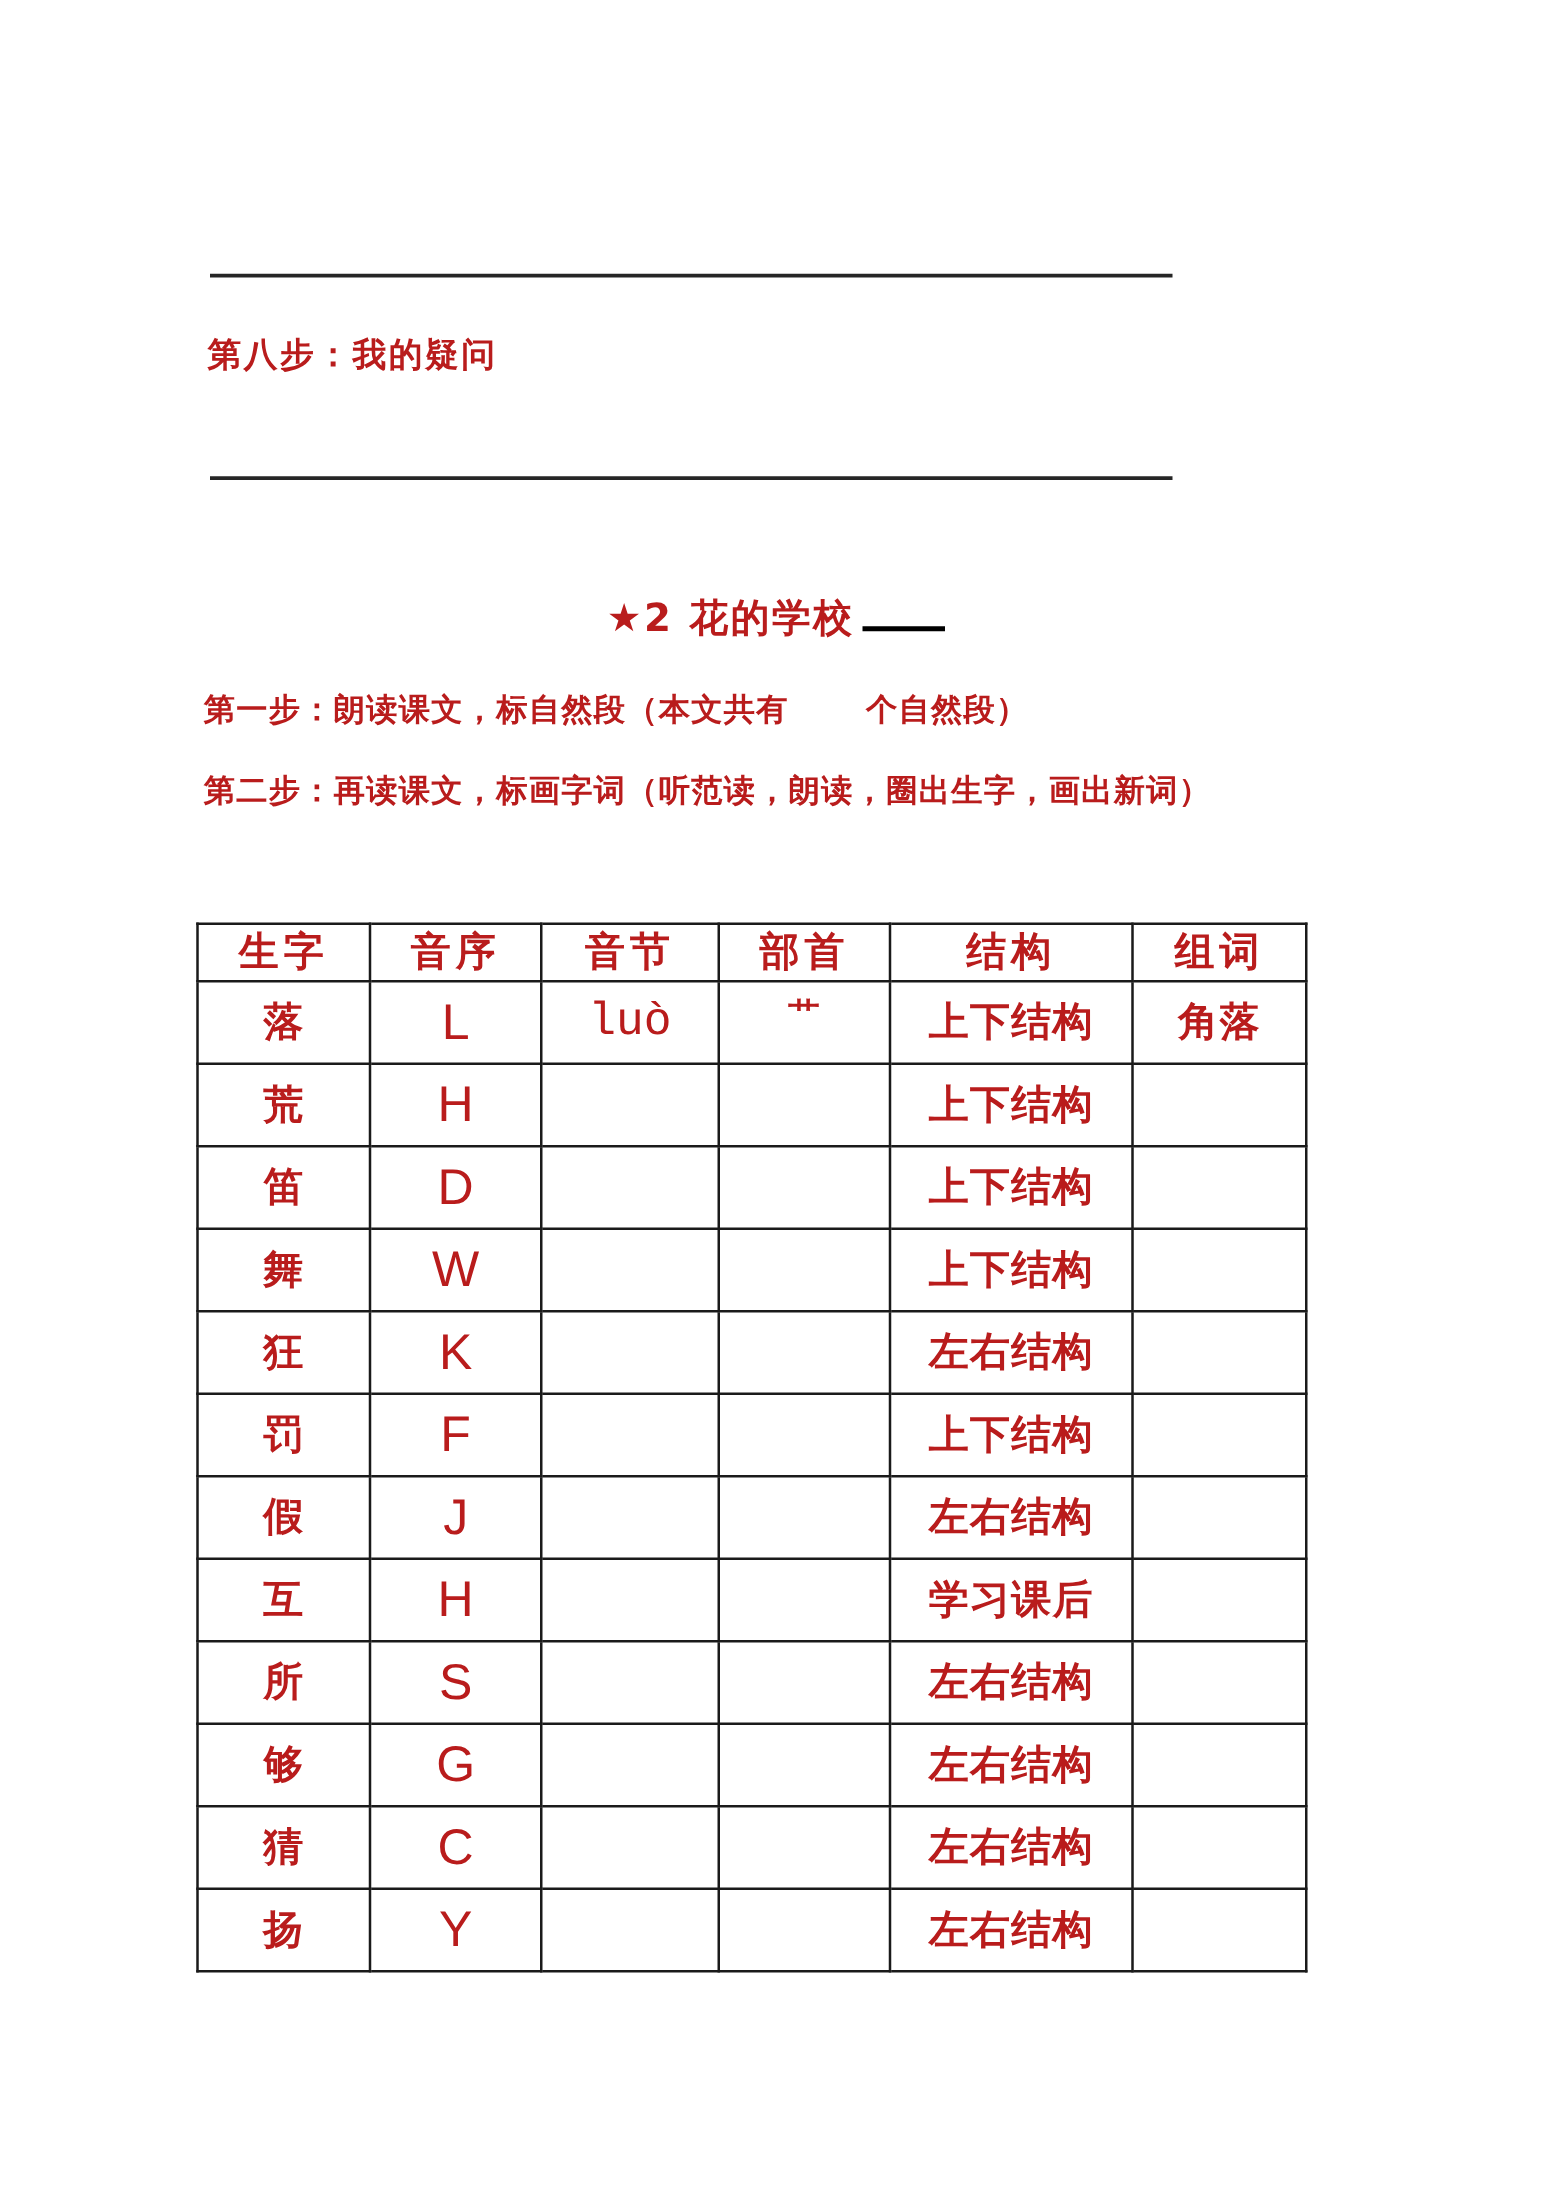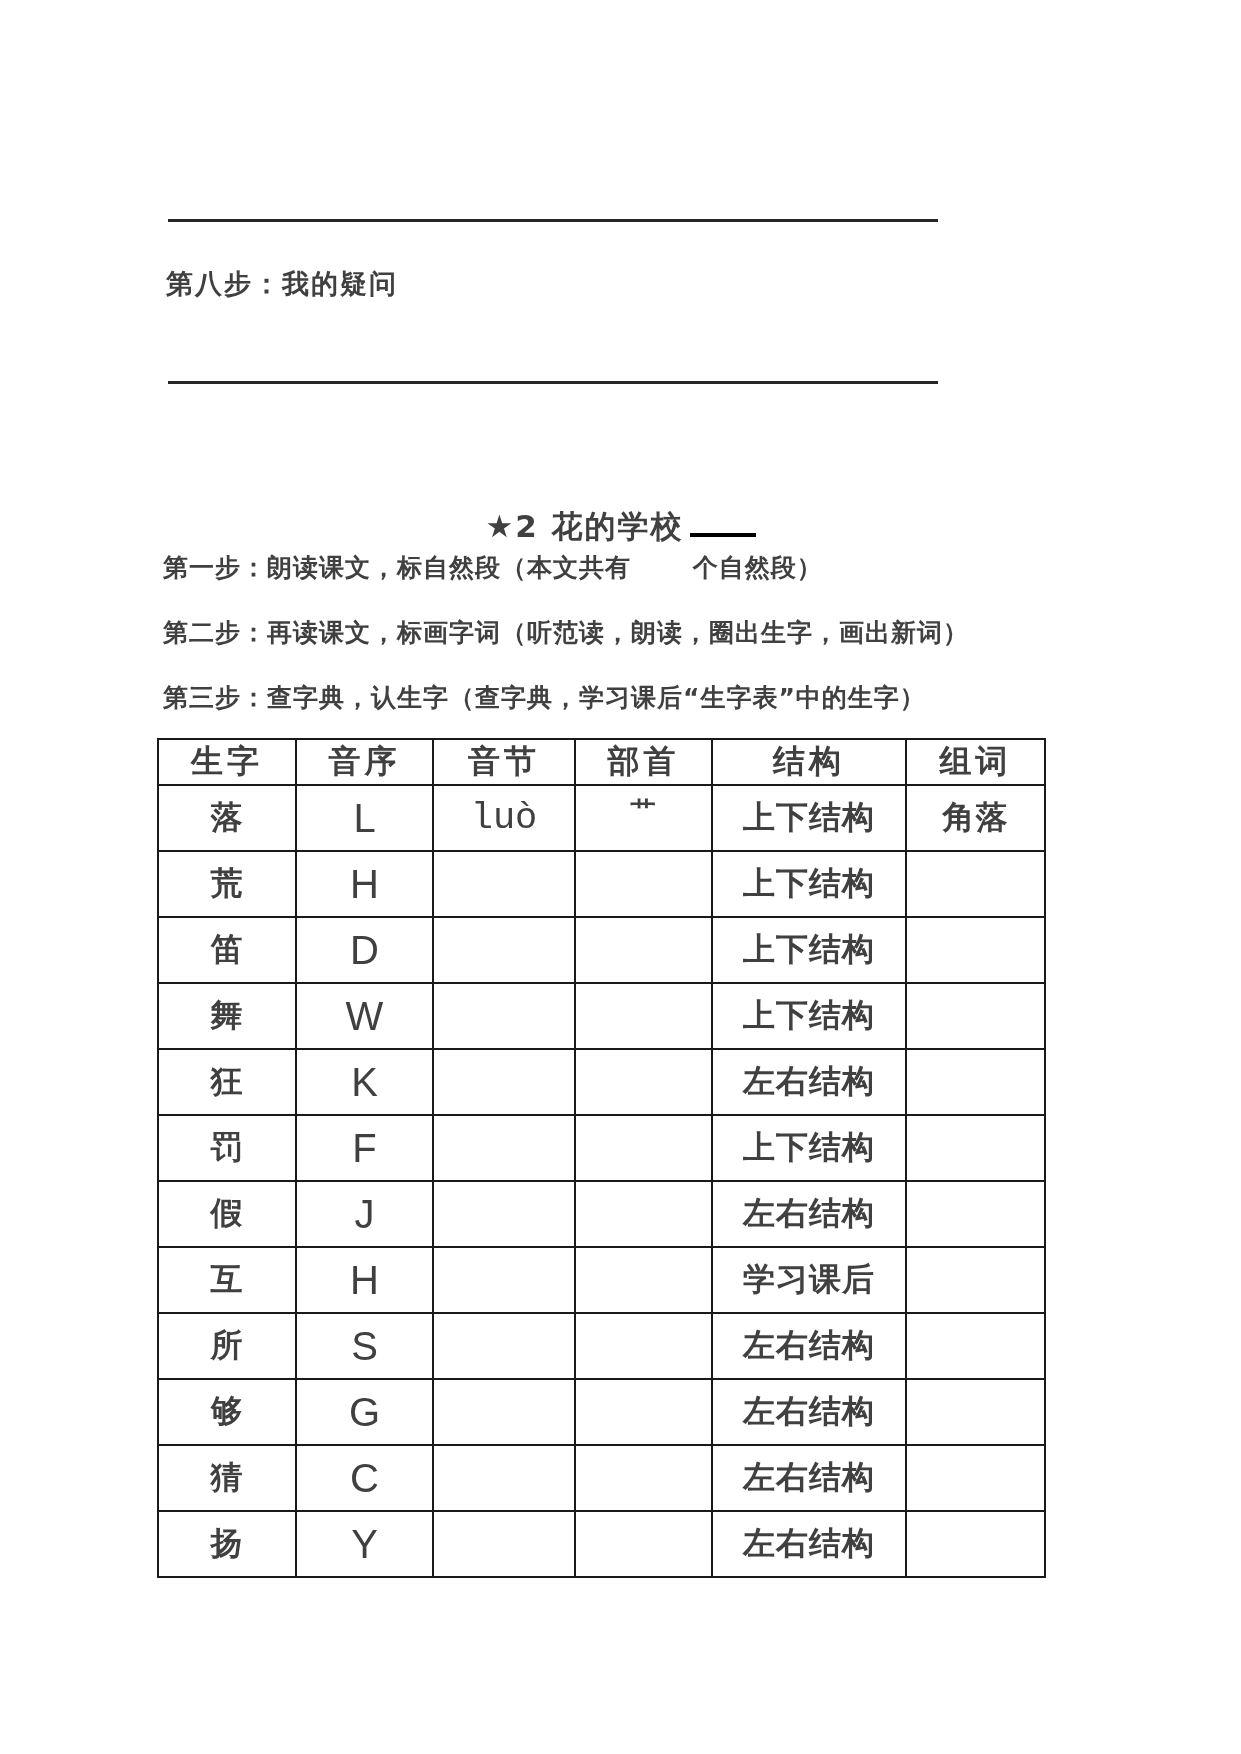--- a/index.html
+++ b/index.html
@@ -2,21 +2,21 @@
 <html><head>
 <meta charset="utf-8">
 <style>
   html, body { margin: 0; padding: 0; background: #888; }
   .page {
     position: relative;
     width: 1241px;
     height: 1754px;
     margin: 0 auto;
     background: #ffffff;
-    color: #404040;
+    color: #b91c1c;
     font-family: "DejaVu Sans", sans-serif;
     overflow: hidden;
   }
   .rule {
     position: absolute;
     left: 168px;
     width: 770px;
     height: 3px;
     background: #262626;
   }
@@ -33,21 +33,20 @@
   .title-row {
     position: absolute;
     left: 0;
     top: 471px;
     width: 100%;
     text-align: center;
     font-size: 31px;
     font-weight: 700;
     letter-spacing: 2px;
     white-space: nowrap;
-    margin-top: 32px;
   }
   .title-underline {
     display: inline-block;
     width: 66px;
     height: 30px;
     border-bottom: 4px solid #000;
     margin-left: 6px;
     vertical-align: baseline;
   }
   .step-line {
@@ -119,21 +118,20 @@
   <div class="rule rule-bottom"></div>
 
   <div class="title-row">
     <span>★2 花的学校</span><span class="title-underline"></span>
   </div>
 
   <div class="step-line step-2">第二步：再读课文，标画字词（听范读，朗读，圈出生字，画出新词）</div>
 
   <div class="step-line step-1">第一步：朗读课文，标自然段（本文共有　　 个自然段）</div>
 
-  <div class="step-line step-3">第三步：查字典，认生字（查字典，学习课后“生字表”中的生字）</div>
 
   <table class="char-table">
     <colgroup>
       <col class="c1">
         <col class="c2">
         <col class="c3">
       <col class="c4">
         <col class="c5">
         <col class="c6">
     </colgroup>

